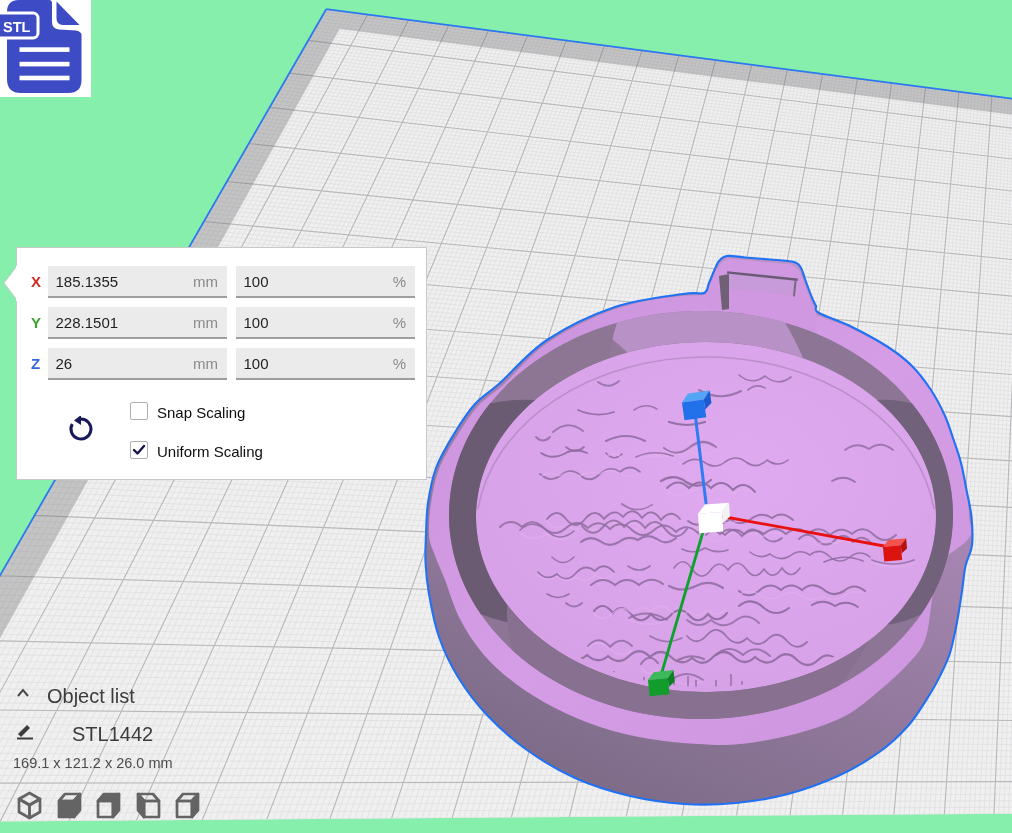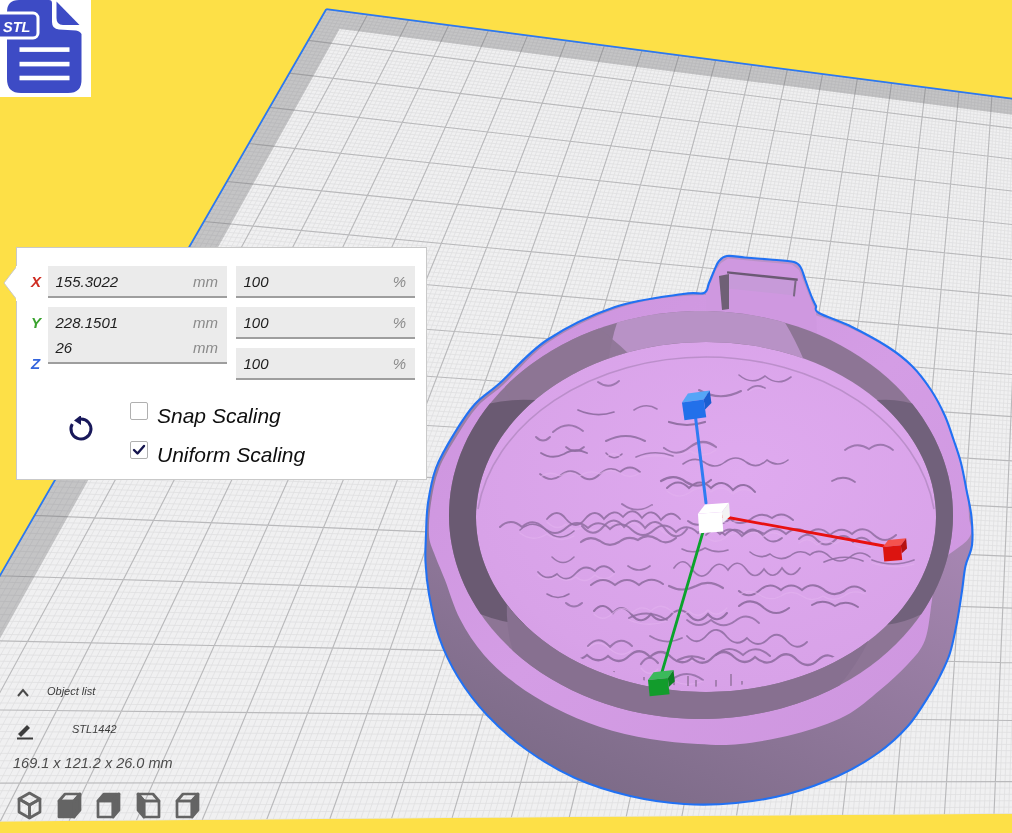--- a/index.html
+++ b/index.html
@@ -1,24 +1,24 @@
 <!DOCTYPE html>
 <html><head><meta charset="utf-8"><style>
 * { margin:0; padding:0; box-sizing:border-box; }
 body { font-family:"Liberation Sans",sans-serif; -webkit-font-smoothing:antialiased; }
 text { text-rendering:geometricPrecision; }
-#stage { position:relative; width:1012px; height:833px; overflow:hidden; background:#fde047;font-style:italic; }
+#stage { position:relative; width:1012px; height:833px; overflow:hidden; background:#86efac; }
 .panel { position:absolute; left:16px; top:247px; width:411px; height:233px; background:#fff; border:1px solid #c9c9c9; }
 .fld { position:absolute; width:179px; height:32px; background:#ebebeb; border-bottom:2px solid #9e9e9e; font-size:15px; color:#1f1f1f; }
 .fld .val { position:absolute; left:7.5px; top:7px; }
 .fld .sfx { position:absolute; right:9px; top:7px; color:#8a8a8a; }
 .axis { position:absolute; left:14px; width:18px; font-size:15px; font-weight:bold; }
 .cb { position:absolute; width:18px; height:18px; background:#fff; border:1px solid #b0b0b0; border-radius:2px; }
-.cblbl { position:absolute; font-size:21px; color:#0e0e0e; }
-.botxt { position:absolute; font-size:11px; color:#3c3c3c; }
+.cblbl { position:absolute; font-size:15px; color:#0e0e0e; }
+.botxt { position:absolute; font-size:20px; color:#3c3c3c; }
 </style></head><body>
 <div id="stage">
 <svg width="1012" height="833" viewBox="0 0 1012 833" style="position:absolute;left:0;top:0">
 <defs>
         <clipPath id="pc">
           <polygon points="326.2,9.2 1181.4,120.7 1228.2,812.0 -142.3,822.5"></polygon>
         </clipPath>
       </defs>
 <polygon points="326.2,9.2 1181.4,120.7 1228.2,812.0 -142.3,822.5" fill="#f0f0f1"></polygon>
 <g clip-path="url(#pc)">
@@ -238,38 +238,38 @@
 <rect x="-6" y="13" width="44" height="25" rx="5" fill="#3d4bc5" stroke="#fff" stroke-width="3"></rect>
 <text x="3" y="31.5" font-size="14.5" font-weight="bold" fill="#fff" font-family="Liberation Sans,sans-serif">STL</text>
 </svg>
 <div class="panel">
 <svg width="16" height="40" viewBox="0 0 16 40" style="position:absolute;left:-14px;top:16px">
 <path d="M14 2 L1 19 L14 36 Z" fill="#fff" stroke="#c9c9c9" stroke-width="1"></path>
 <rect x="13" y="2" width="3" height="35" fill="#fff"></rect>
 </svg>
 <div class="axis" style="top:25px;color:#cf2d23">X</div>
 <div class="fld" style="left:31px;top:18px">
-        <span class="val">155.3022</span>
+        <span class="val">185.1355</span>
         <span class="sfx">mm</span>
       </div>
 <div class="fld" style="left:219px;top:18px">
         <span class="val">100</span>
         <span class="sfx">%</span>
       </div>
 <div class="axis" style="top:66px;color:#3aa32f">Y</div>
 <div class="fld" style="left:31px;top:59px">
         <span class="val">228.1501</span>
         <span class="sfx">mm</span>
       </div>
 <div class="fld" style="left:219px;top:59px">
         <span class="val">100</span>
         <span class="sfx">%</span>
       </div>
 <div class="axis" style="top:107px;color:#3465dd">Z</div>
-<div class="fld" style="left:31px;top:84px">
+<div class="fld" style="left:31px;top:100px">
         <span class="val">26</span>
         <span class="sfx">mm</span>
       </div>
 <div class="fld" style="left:219px;top:100px">
         <span class="val">100</span>
         <span class="sfx">%</span>
       </div>
 <svg width="26" height="26" viewBox="0 0 26 26" style="position:absolute;left:51px;top:168px">
 <path d="M13 3 A10 10 0 1 1 4.3 8" stroke="#18185a" stroke-width="3" fill="none"></path>
 <polygon points="13,-1 13,9 6,4.5" fill="#18185a"></polygon>

